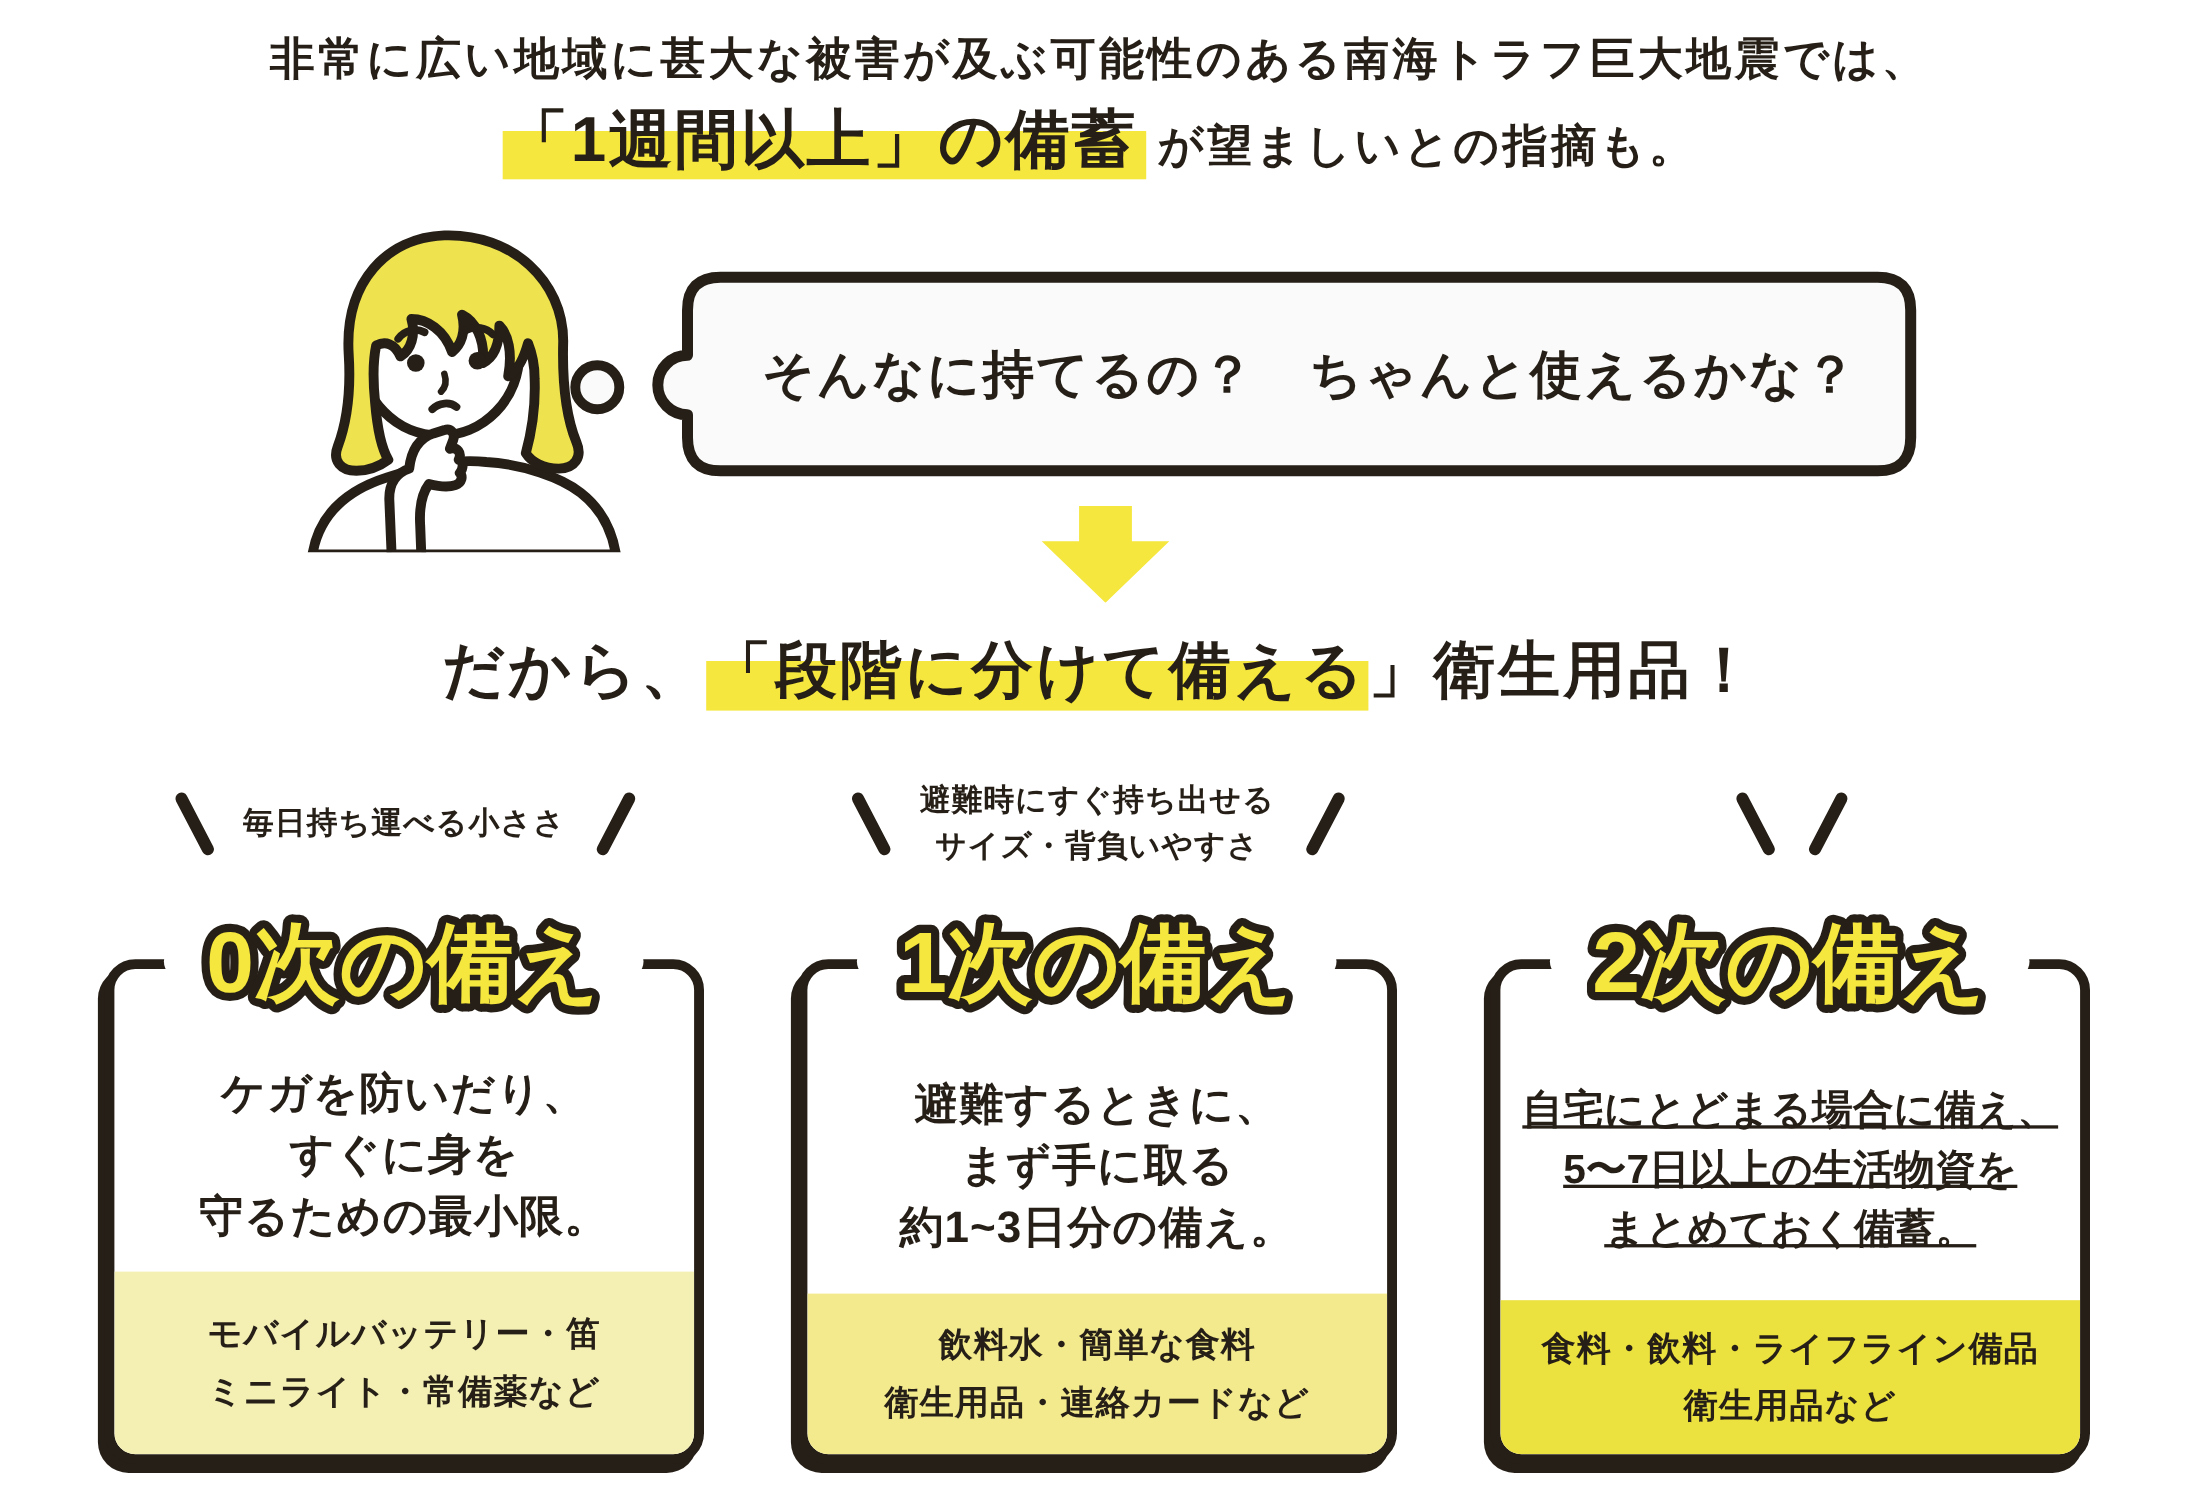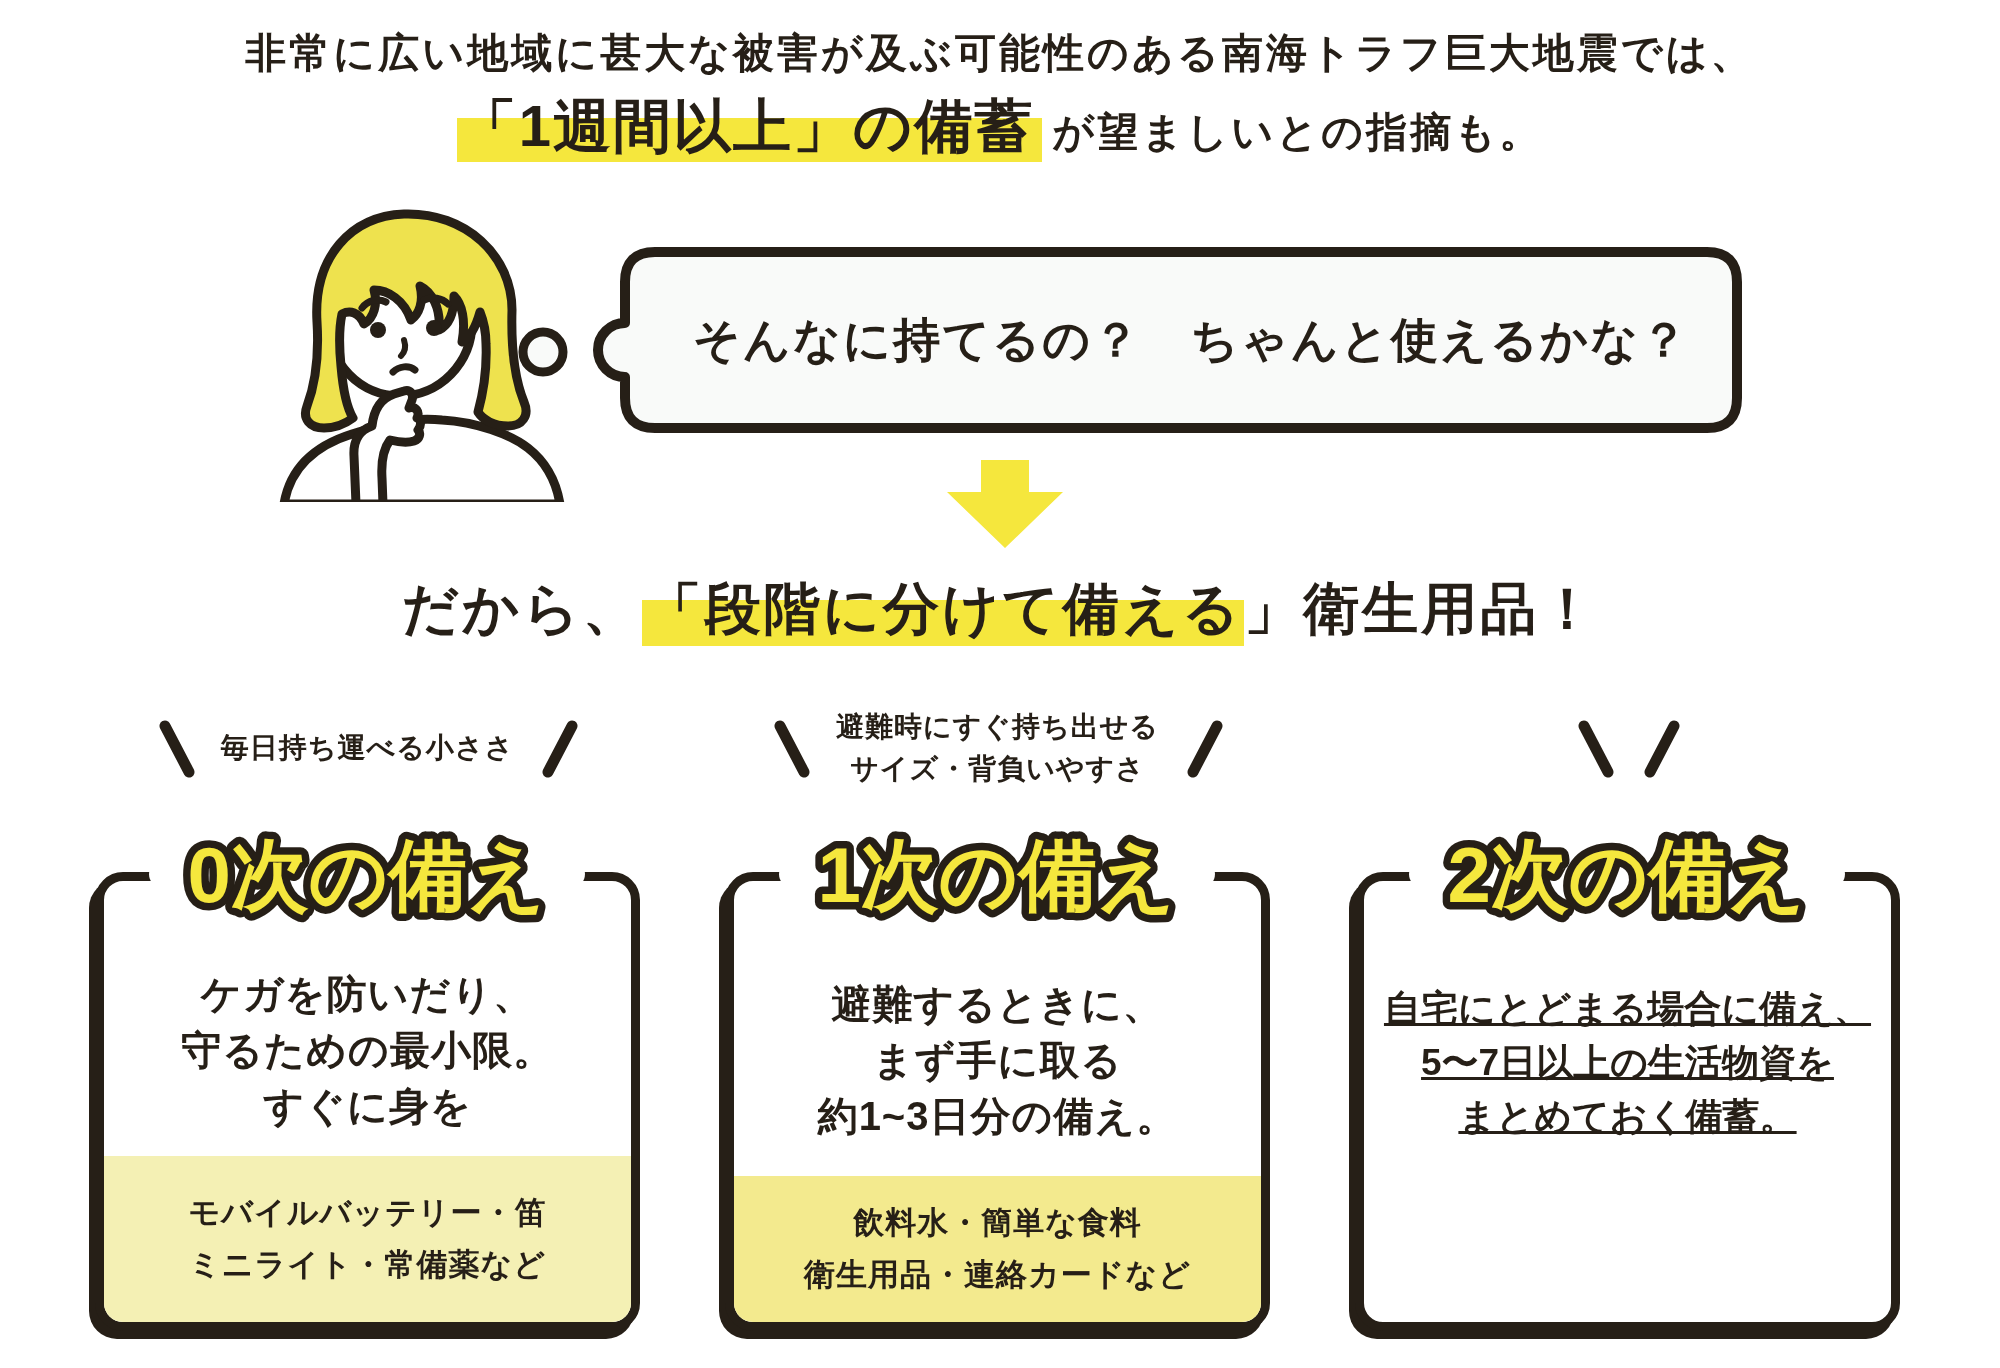--- a/index.html
+++ b/index.html
@@ -130,22 +130,22 @@
   <div class="abs box-title" style="left:1397px;">
     <svg width="460" height="118" viewBox="0 0 460 118">
       <ellipse cx="230" cy="58" rx="218" ry="56" fill="#ffffff"></ellipse>
       <text x="230" y="86" text-anchor="middle" font-size="78" font-weight="bold" style="paint-order:stroke;fill:var(--yellow,#f5e73d);stroke:var(--ink,#261f17);stroke-width:15;stroke-linejoin:round;">2次の備え</text>
     </svg>
   </div>
 
   <div class="abs prep-box" style="left:95px;">
     <div class="box-body" style="bottom:166px;">
       <div>ケガを防いだり、</div>
+      <div>すぐに身を</div>
       <div>守るための最小限。</div>
-      <div>すぐに身を</div>
     </div>
     <div class="box-footer f1">
       <div>モバイルバッテリー・笛</div>
       <div>ミニライト・常備薬など</div>
     </div>
   </div>
 
   <div class="abs prep-box" style="left:725px;">
     <div class="box-body" style="bottom:146px;">
       <div>避難するときに、</div>
@@ -157,15 +157,19 @@
       <div>衛生用品・連絡カードなど</div>
     </div>
   </div>
 
   <div class="abs prep-box" style="left:1355px;">
     <div class="box-body sm" style="bottom:140px;text-decoration:underline;">
       <div>自宅にとどまる場合に備え、</div>
       <div>5〜7日以上の生活物資を</div>
       <div>まとめておく備蓄。</div>
     </div>
+    <div class="box-footer f3">
+      <div>食料・飲料・ライフライン備品</div>
+      <div>衛生用品など</div>
+    </div>
   </div>
 
 </div>
 
 </body></html>

